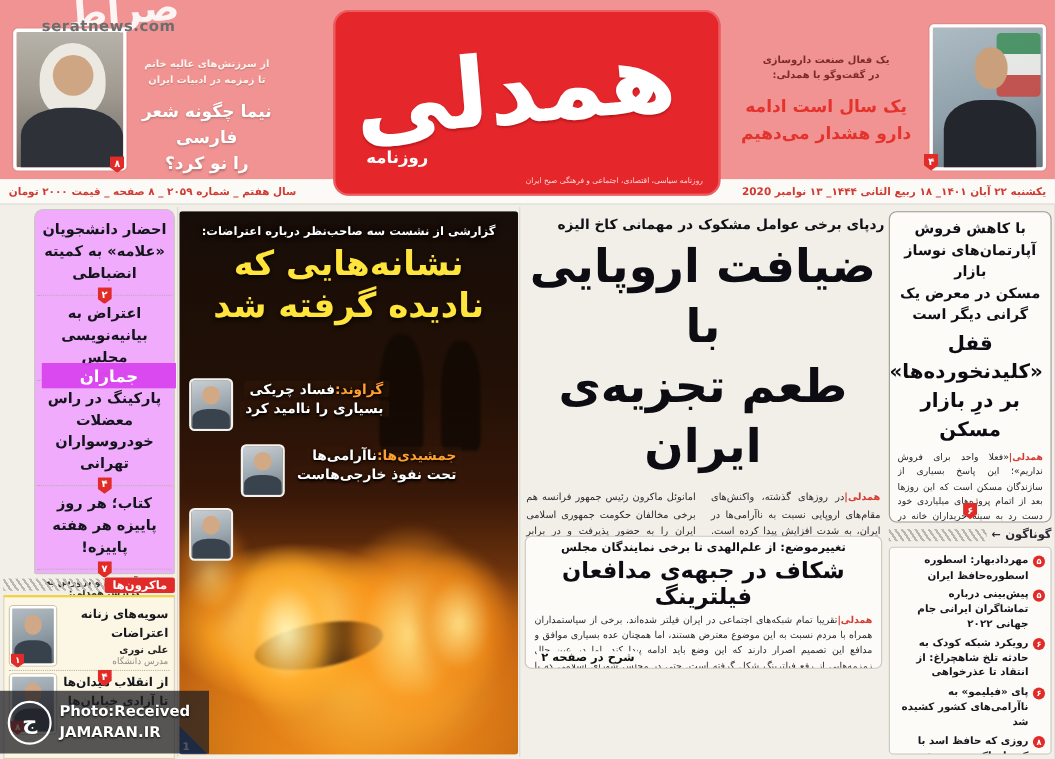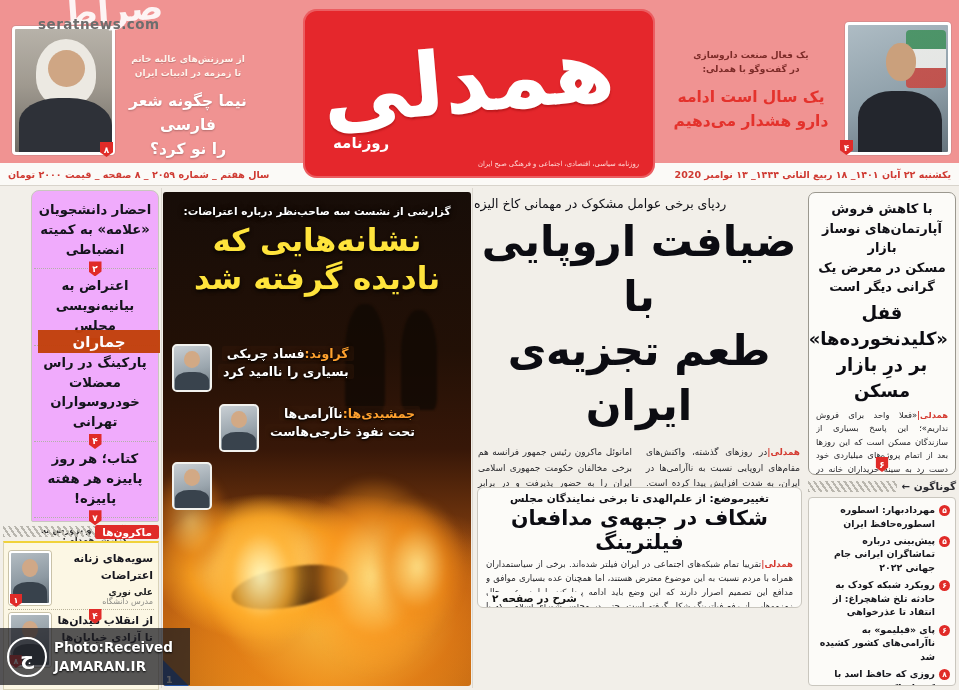--- a/index.html
+++ b/index.html
@@ -55,21 +55,21 @@
 
   
   .left-col{position:absolute;left:3px;top:190px;width:128px;height:332px;background:#f0abfc;
             border:1px solid #c9c6be;border-radius:8px 8px 2px 2px;padding:2px 2px 0;margin-left:28px;}
   .lc-item{position:relative;border-bottom:1px dotted #b4b1a9;padding:7px 3px 0;text-align:center;}
   .lc-item:last-child{border-bottom:none;}
   .lc-kicker{font-size:8.6px;font-weight:bold;color:#333;margin-bottom:2px;}
   .lc-title{font-size:13.2px;font-weight:bold;color:#14141c;line-height:1.5;}
   .lc-item .pagemark{position:relative;margin:2px auto -8px;z-index:3;}
 
-  .jamaran-badge{position:absolute;left:38px;top:330px;width:122px;height:23px;background:#c2410c;color:#fff;
+  .jamaran-badge{position:absolute;left:38px;top:330px;width:122px;height:23px;background:#d946ef;color:#fff;
                  display:flex;align-items:center;justify-content:center;font-size:15px;font-weight:bold;
                  z-index:9;letter-spacing:1px;opacity:.97;}
 
   .notes-header{position:absolute;left:3px;top:524px;width:156px;height:15px;display:flex;align-items:center;z-index:2;}
   .hatch{flex:1;height:11px;background:repeating-linear-gradient(55deg,#b9b6ae 0 2px,transparent 2px 5px);}
   .notes-label{background:#e02b28;color:#fff;font-size:10.5px;font-weight:bold;padding:1px 7px;border-radius:2px;}
   .notes-box{position:absolute;left:3px;top:541px;width:156px;height:149px;background:#fcf7e4;
              border:1px solid #d9d2b8;border-top:2px solid #f0d23c;padding:5px 4px;}
   .note-item{display:flex;gap:5px;direction:ltr;padding:3px 1px;border-bottom:1px dotted #b9b39a;position:relative;}
   .note-item:last-child{border-bottom:none;}
@@ -117,21 +117,21 @@
   .q-photo .suit{position:absolute;left:4%;bottom:-4%;width:92%;height:44%;background:#39434d;border-radius:42% 42% 0 0;}
   .q-lines{direction:rtl;text-align:right;padding-top:2px;}
   .q-line{display:table;background:rgba(55,26,10,.38);padding:0 5px;margin-bottom:3px;border-radius:2px;
           color:#fff;font-size:12.5px;font-weight:bold;text-shadow:0 1px 2px #000,0 0 4px rgba(0,0,0,.7);white-space:nowrap;}
   .q-name{color:#ffa12e;}
   .ps-corner{position:absolute;left:0;bottom:0;width:26px;height:26px;background:#2353a6;
              clip-path:polygon(0 0,0 100%,100% 100%);}
 
   
   .main-art{position:absolute;left:474px;top:190px;width:330px;}
-  .ma-kicker{text-align:left;font-size:12.5px;font-weight:normal;color:#101016;padding-top:6px;}
+  .ma-kicker{text-align:right;font-size:12.5px;font-weight:bold;color:#101016;padding-top:6px;}
   .ma-title{text-align:center;font-size:42px;font-weight:bold;color:#0c0c12;line-height:1.3;letter-spacing:-1px;margin-top:4px;}
   .ma-body{margin-top:12px;height:132px;overflow:hidden;column-count:2;column-gap:14px;column-fill:auto;
            font-size:8.9px;line-height:1.72;text-align:justify;color:#26262a;padding:0 4px;}
   .lead{color:#d43a30;font-weight:bold;}
   .ma-more{font-size:11px;font-weight:bold;color:#111;padding:4px 8px 0;}
 
   .filter-box{position:absolute;left:477px;top:487px;width:325px;height:121px;background:#fcfbf8;
               border:1px solid #c9c6be;border-radius:6px;padding:4px 8px;overflow:hidden;}
   .fb-kicker{text-align:center;font-size:10.5px;font-weight:bold;color:#101016;}
   .fb-title{text-align:center;font-size:20.5px;font-weight:bold;color:#0c0c12;margin-top:2px;}

